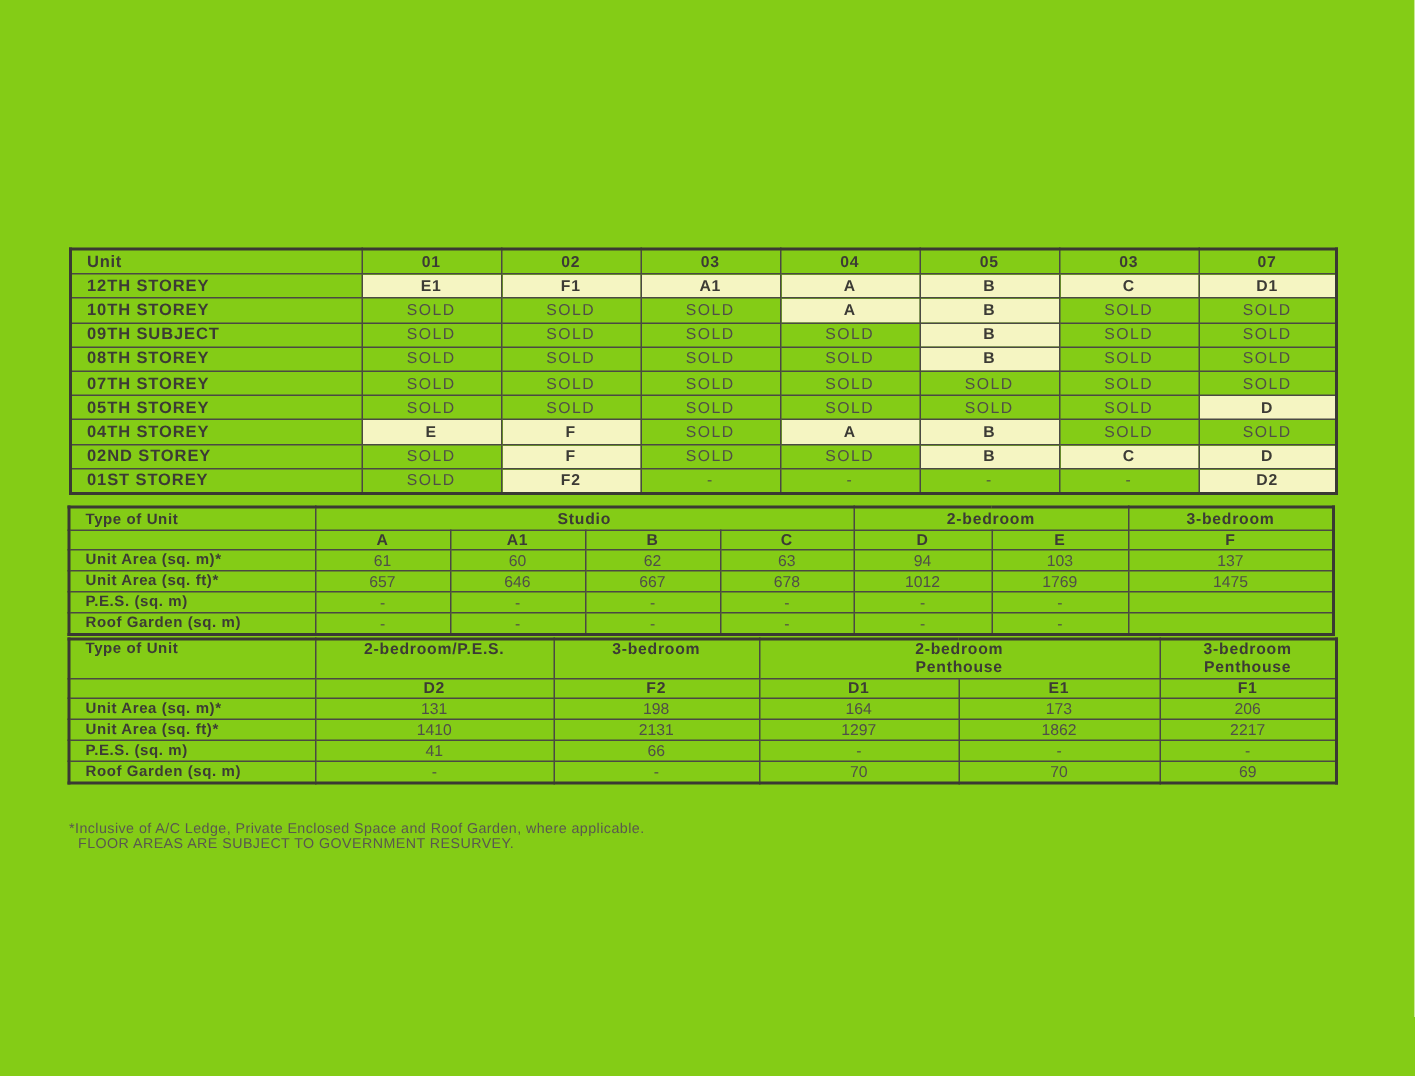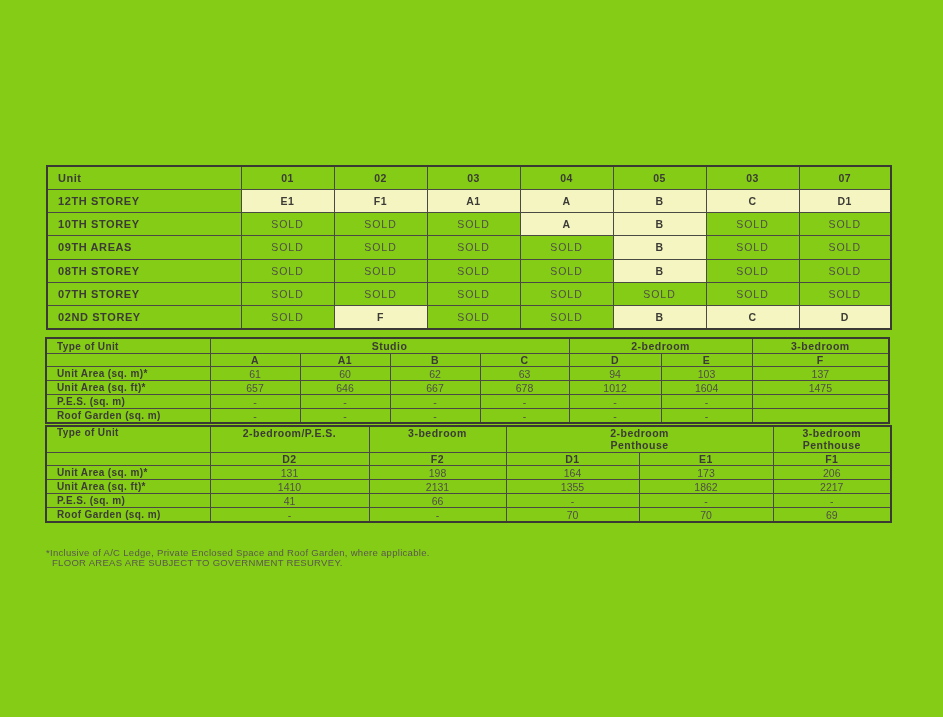--- a/index.html
+++ b/index.html
@@ -89,21 +89,21 @@
           <td class="lab">10TH STOREY</td>
           <td class="val">SOLD</td>
           <td class="val">SOLD</td>
           <td class="val">SOLD</td>
           <td class="hl unit">A</td>
           <td class="hl unit">B</td>
           <td class="val">SOLD</td>
           <td class="val">SOLD</td>
         </tr>
         <tr>
-          <td class="lab">09TH AREAS</td>
+          <td class="lab">09TH SUBJECT</td>
           <td class="val">SOLD</td>
           <td class="val">SOLD</td>
           <td class="val">SOLD</td>
           <td class="val">SOLD</td>
           <td class="hl unit">B</td>
           <td class="val">SOLD</td>
           <td class="val">SOLD</td>
         </tr>
         <tr>
           <td class="lab">08TH STOREY</td>
@@ -115,32 +115,62 @@
           <td class="val">SOLD</td>
           <td class="val">SOLD</td>
         </tr>
         <tr>
           <td class="lab">07TH STOREY</td>
           <td class="val">SOLD</td>
           <td class="val">SOLD</td>
           <td class="val">SOLD</td>
           <td class="val">SOLD</td>
           <td class="val">SOLD</td>
+          <td class="val">SOLD</td>
+          <td class="val">SOLD</td>
+        </tr>
+        <tr>
+          <td class="lab">05TH STOREY</td>
+          <td class="val">SOLD</td>
+          <td class="val">SOLD</td>
+          <td class="val">SOLD</td>
+          <td class="val">SOLD</td>
+          <td class="val">SOLD</td>
+          <td class="val">SOLD</td>
+          <td class="hl unit">D</td>
+        </tr>
+        <tr>
+          <td class="lab">04TH STOREY</td>
+          <td class="hl unit">E</td>
+          <td class="hl unit">F</td>
+          <td class="val">SOLD</td>
+          <td class="hl unit">A</td>
+          <td class="hl unit">B</td>
           <td class="val">SOLD</td>
           <td class="val">SOLD</td>
         </tr>
         <tr>
           <td class="lab">02ND STOREY</td>
           <td class="val">SOLD</td>
           <td class="hl unit">F</td>
           <td class="val">SOLD</td>
           <td class="val">SOLD</td>
           <td class="hl unit">B</td>
           <td class="hl unit">C</td>
           <td class="hl unit">D</td>
+        </tr>
+        <tr>
+          <td class="lab">01ST STOREY</td>
+          <td class="val">SOLD</td>
+          <td class="hl unit">F2</td>
+          <td class="val">-</td>
+          <td class="val">-</td>
+          <td class="val">-</td>
+          <td class="val">-</td>
+          <td class="hl unit">D2</td>
         </tr>
       </tbody>
     </table>
 
   <table class="tbl units units1">
     <colgroup>
       <col style="width:164px">
       <col style="width:90px">
         <col style="width:90px">
         <col style="width:90px">
@@ -176,21 +206,21 @@
           <td class="val">103</td>
           <td class="val">137</td>
         </tr>
         <tr class="datarow">
           <td class="lab">Unit Area (sq. ft)*</td>
           <td class="val">657</td>
           <td class="val">646</td>
           <td class="val">667</td>
           <td class="val">678</td>
           <td class="val">1012</td>
-          <td class="val">1604</td>
+          <td class="val">1769</td>
           <td class="val">1475</td>
         </tr>
         <tr class="datarow">
           <td class="lab">P.E.S. (sq. m)</td>
           <td class="val">-</td>
           <td class="val">-</td>
           <td class="val">-</td>
           <td class="val">-</td>
           <td class="val">-</td>
           <td class="val">-</td>
@@ -241,21 +271,21 @@
           <td class="val">131</td>
           <td class="val">198</td>
           <td class="val">164</td>
           <td class="val">173</td>
           <td class="val">206</td>
         </tr>
         <tr class="datarow">
           <td class="lab">Unit Area (sq. ft)*</td>
           <td class="val">1410</td>
           <td class="val">2131</td>
-          <td class="val">1355</td>
+          <td class="val">1297</td>
           <td class="val">1862</td>
           <td class="val">2217</td>
         </tr>
         <tr class="datarow">
           <td class="lab">P.E.S. (sq. m)</td>
           <td class="val">41</td>
           <td class="val">66</td>
           <td class="val">-</td>
           <td class="val">-</td>
           <td class="val">-</td>

